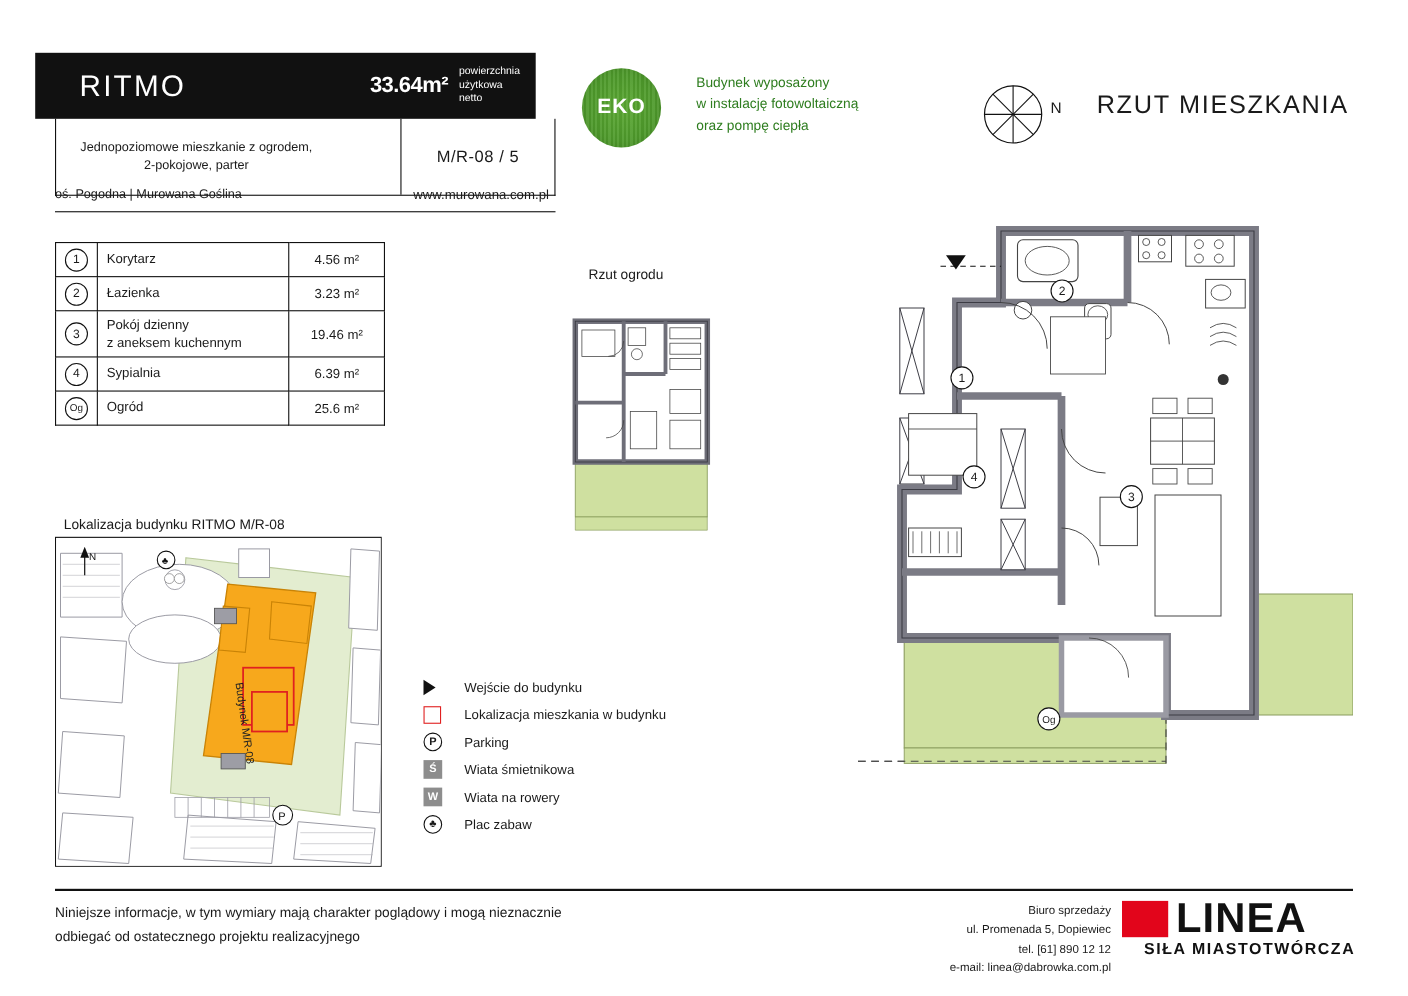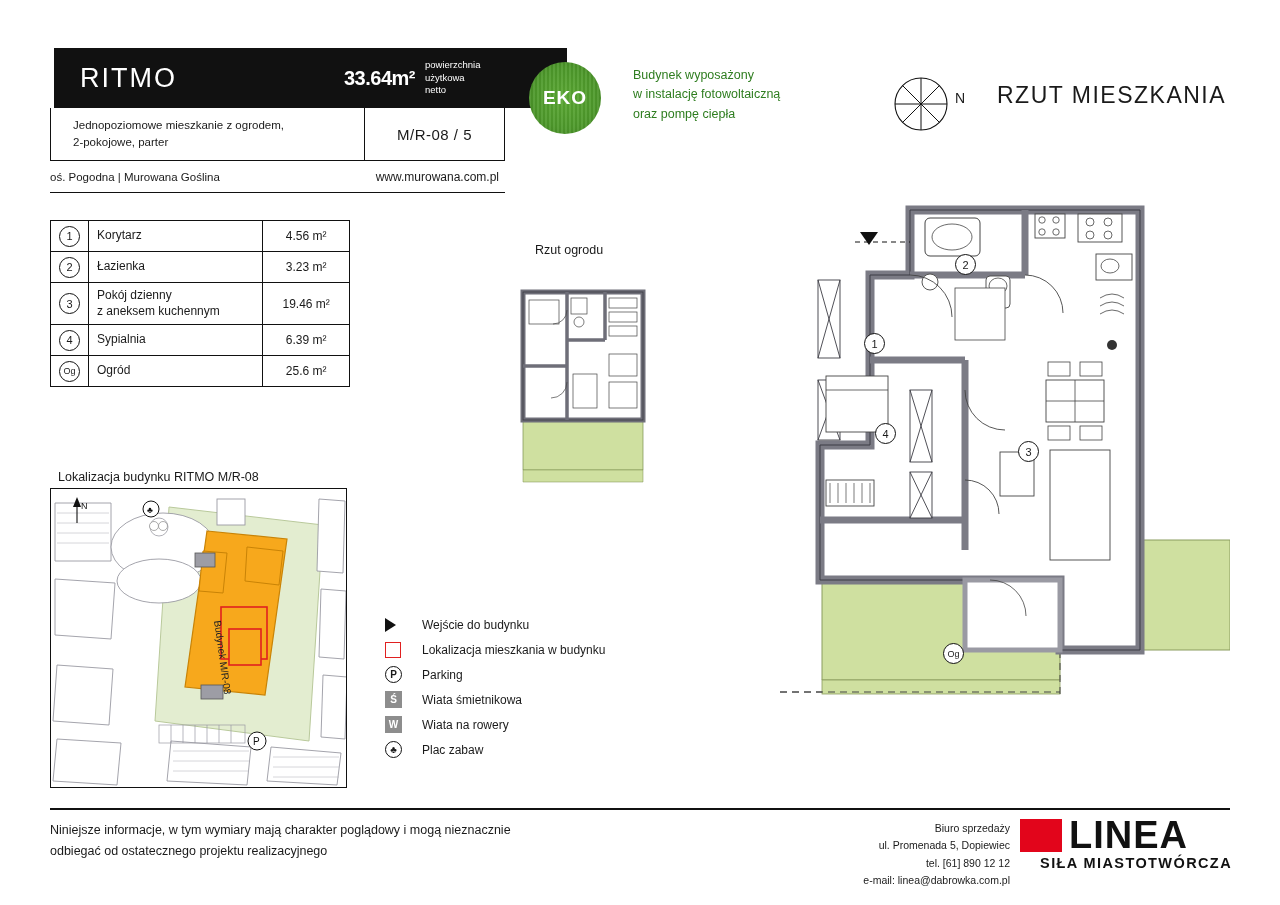--- a/index.html
+++ b/index.html
@@ -9,40 +9,41 @@
     background:#ffffff;
     font-family:"Liberation Sans", sans-serif;
     color:#1a1a1a;
     position:relative;
     overflow:hidden;
   }
   .page { position:absolute; inset:0; }
 
   
   .hdr-black {
-    position:absolute; left:54px; top:48px; width:513px; height:60px;
+    position:absolute; left:32px; top:48px; width:455px; height:60px;
     background:#111111; color:#ffffff;
-    display:flex; align-items:center;
+    display:flex; align-items:center;justify-content:center;
   }
   .hdr-title {
     font-size:27px; letter-spacing:2px; font-weight:400;
     margin-left:26px; width:200px;
   }
   .hdr-area {
     font-size:20px; font-weight:700; letter-spacing:-0.5px;
     text-align:right; width:135px;
   }
   .hdr-areadesc {
     font-size:9.5px; line-height:1.35; margin-left:10px; color:#ffffff;
   }
 
   .hdr-row2 {
-    position:absolute; left:50px; top:108px; width:455px; height:53px;
+    position:absolute; left:50px; top:108px; width:455px; height:70px;
     border-left:1px solid #111; border-right:1px solid #111; border-bottom:1px solid #111;
     display:flex;
+    text-align:center;
   }
   .hdr-desc {
     flex:1; display:flex; align-items:center; padding-left:22px;
     font-size:11.5px; line-height:1.45;
   }
   .hdr-code {
     width:140px; border-left:1px solid #111;
     display:flex; align-items:center; justify-content:center;
     font-size:15px; letter-spacing:0.5px;
   }

